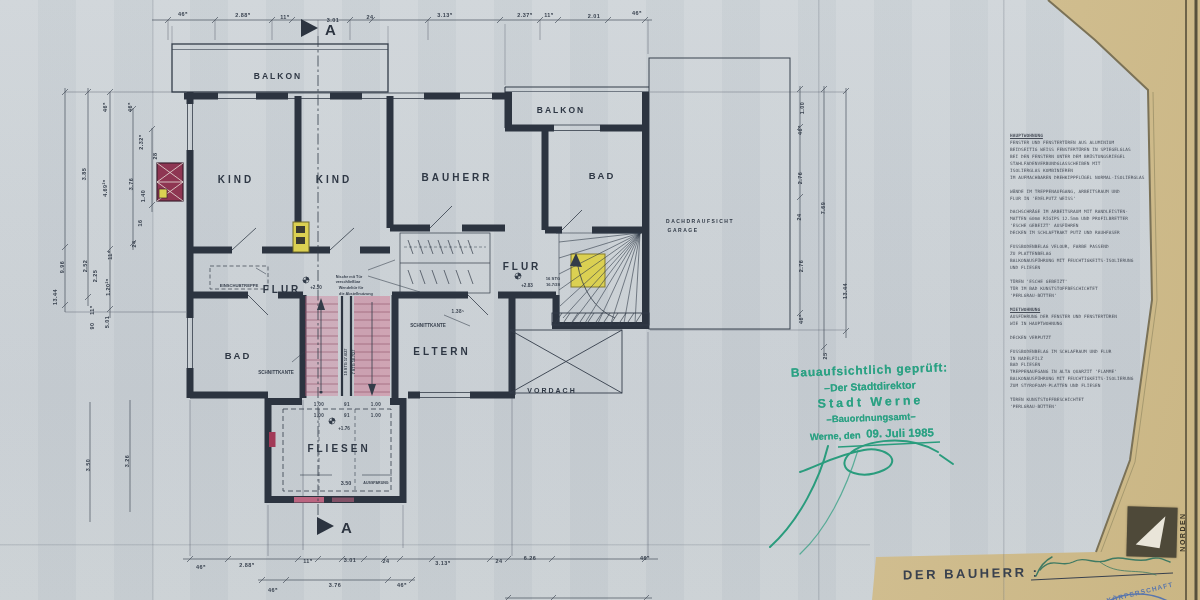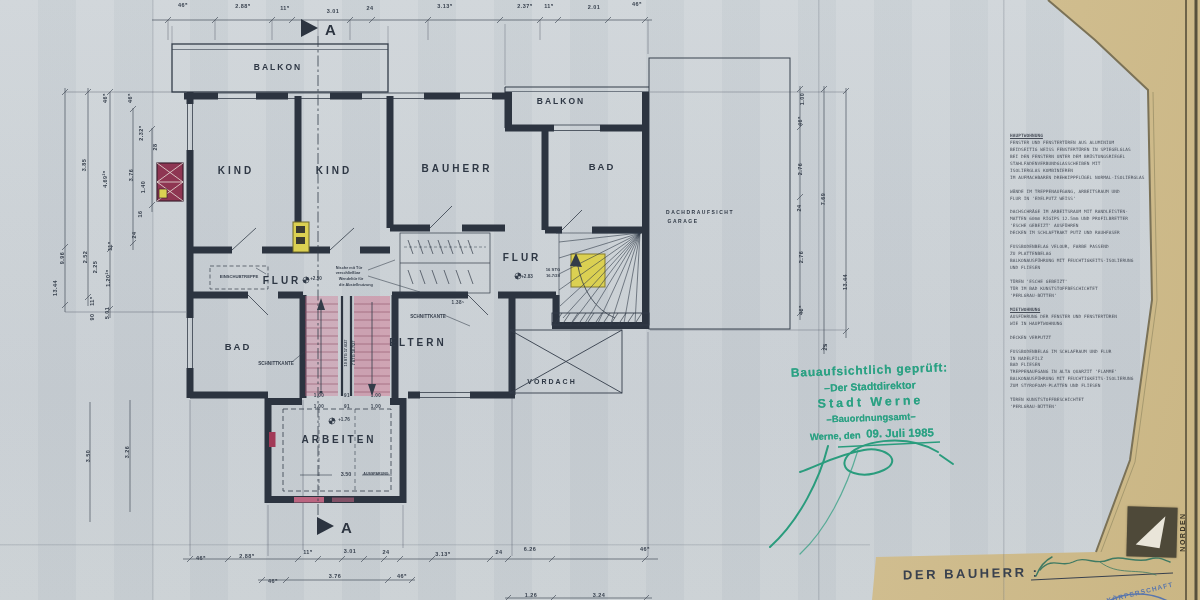--- a/index.html
+++ b/index.html
@@ -10,21 +10,21 @@
   #sheet{position:absolute;inset:0;
     background:
       repeating-linear-gradient(90deg, rgba(255,255,255,0.035) 0 38px, rgba(40,60,80,0.03) 38px 76px),
       linear-gradient(180deg,#d0d6da 0%,#cbd1d6 35%,#c8ced3 65%,#cbd1d5 100%);
     clip-path:polygon(0 0,1048px 0,1095px 40px,1148px 90px,1152px 300px,1130px 460px,1096px 552px,876px 557px,872px 600px,0 600px);}
   .fold{position:absolute;top:0;bottom:0;width:2px;
     background:linear-gradient(to right,rgba(70,80,95,0.10),rgba(70,80,95,0.25),rgba(255,255,255,0.18));}
   .foldh{position:absolute;height:2px;
     background:linear-gradient(to bottom,rgba(70,80,95,0.10),rgba(70,80,95,0.2),rgba(255,255,255,0.15));}
   svg{position:absolute;left:0;top:0;}
-  #label-layer{position:absolute;inset:0;pointer-events:none;}
+  #label-layer{position:absolute;inset:0;pointer-events:none;margin-top:9px;}
   .lbl{position:absolute;white-space:nowrap;line-height:1;transform:translate(-50%,-50%);}
   .room{font-weight:700;color:#2e3744;}
   .ann{font-weight:700;color:#3a4350;}
   .dim{font-weight:700;color:#39424f;font-size:5.5px;letter-spacing:0.4px;}
   
   #spec{position:absolute;left:1010px;top:133px;width:140px;color:#474d58;
     font-family:"DejaVu Sans Mono",monospace;}
   .spec-line{font-size:4.4px;line-height:6.95px;white-space:nowrap;letter-spacing:0.1px;}
   .spec-head{text-decoration:underline;font-weight:700;}
   
@@ -217,22 +217,22 @@
   <div id="label-layer">
       <span class="lbl room" style="left: 278px; top: 67px; font-size: 8.5px; letter-spacing: 2px; transform: translate(-50%, -50%);">BALKON</span>
       <span class="lbl room" style="left: 236px; top: 171px; font-size: 10px; letter-spacing: 3px; transform: translate(-50%, -50%);">KIND</span>
       <span class="lbl room" style="left: 334px; top: 171px; font-size: 10px; letter-spacing: 3px; transform: translate(-50%, -50%);">KIND</span>
       <span class="lbl room" style="left: 457px; top: 169px; font-size: 10px; letter-spacing: 3px; transform: translate(-50%, -50%);">BAUHERR</span>
       <span class="lbl room" style="left: 602px; top: 167px; font-size: 9.5px; letter-spacing: 2px; transform: translate(-50%, -50%);">BAD</span>
       <span class="lbl room" style="left: 561px; top: 101px; font-size: 8.5px; letter-spacing: 2px; transform: translate(-50%, -50%);">BALKON</span>
       <span class="lbl room" style="left: 282px; top: 281px; font-size: 10px; letter-spacing: 3px; transform: translate(-50%, -50%);">FLUR</span>
       <span class="lbl room" style="left: 522px; top: 258px; font-size: 10px; letter-spacing: 3px; transform: translate(-50%, -50%);">FLUR</span>
       <span class="lbl room" style="left: 238px; top: 347px; font-size: 9.5px; letter-spacing: 2px; transform: translate(-50%, -50%);">BAD</span>
-      <span class="lbl room" style="left: 418px; top: 343px; font-size: 10px; letter-spacing: 3px; transform: translate(-50%, -50%);">ELTERN</span>
-      <span class="lbl room" style="left: 339px; top: 440px; font-size: 10px; letter-spacing: 3px; transform: translate(-50%, -50%);">ARBEITEN</span>
+      <span class="lbl room" style="left: 442px; top: 343px; font-size: 10px; letter-spacing: 3px; transform: translate(-50%, -50%);">ELTERN</span>
+      <span class="lbl room" style="left: 339px; top: 440px; font-size: 10px; letter-spacing: 3px; transform: translate(-50%, -50%);">FLIESEN</span>
       <span class="lbl room" style="left: 552px; top: 381px; font-size: 7px; letter-spacing: 2px; transform: translate(-50%, -50%);">VORDACH</span>
       <span class="lbl room" style="left: 700px; top: 212px; font-size: 5px; letter-spacing: 1.5px; transform: translate(-50%, -50%);">DACHDRAUFSICHT</span>
       <span class="lbl room" style="left: 683px; top: 221px; font-size: 5px; letter-spacing: 1.5px; transform: translate(-50%, -50%);">GARAGE</span>
       <span class="lbl ann" style="left: 239px; top: 277px; font-size: 4.2px; transform: translate(-50%, -50%);">EINSCHUBTREPPE</span>
       <span class="lbl ann" style="left: 276px; top: 364px; font-size: 4.6px; transform: translate(-50%, -50%);">SCHNITTKANTE</span>
       <span class="lbl ann" style="left: 428px; top: 317px; font-size: 4.6px; transform: translate(-50%, -50%);">SCHNITTKANTE</span>
       <span class="lbl ann" style="left: 316px; top: 279px; font-size: 4.6px; transform: translate(-50%, -50%);">+2.50</span>
       <span class="lbl ann" style="left: 527px; top: 277px; font-size: 4.6px; transform: translate(-50%, -50%);">+2.83</span>
       <span class="lbl ann" style="left: 553px; top: 270px; font-size: 4.2px; transform: translate(-50%, -50%);">16 STG</span>
       <span class="lbl ann" style="left: 553px; top: 276px; font-size: 4.2px; transform: translate(-50%, -50%);">16.7/28</span>

